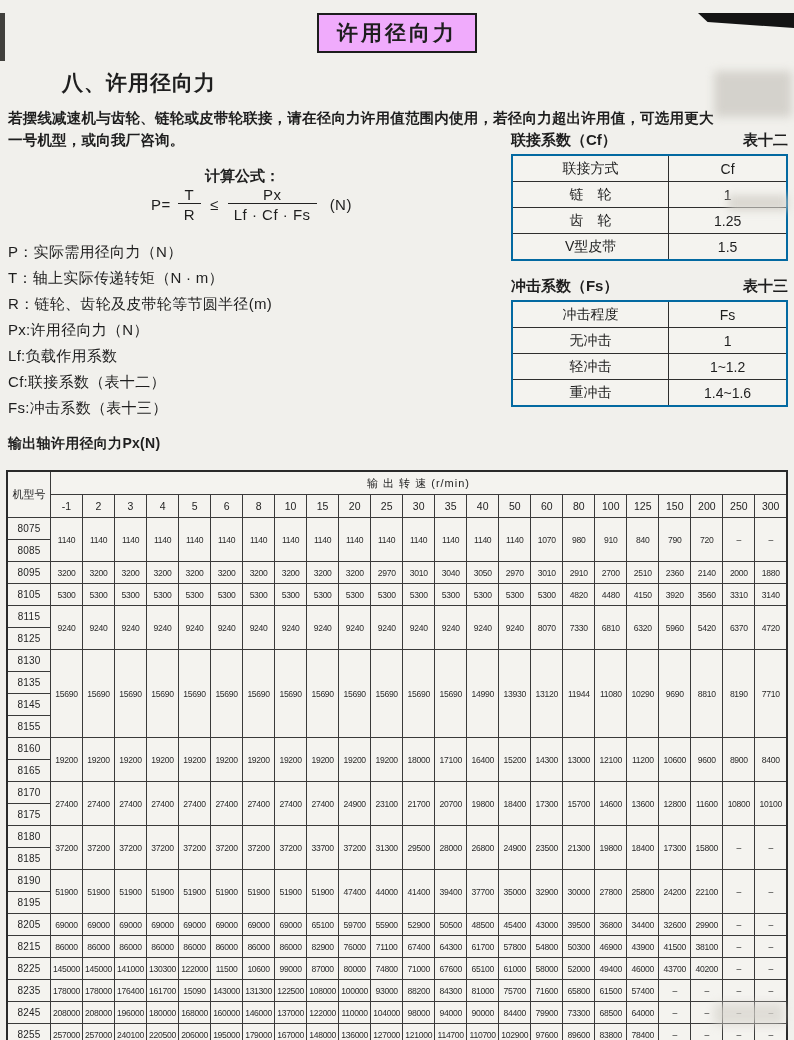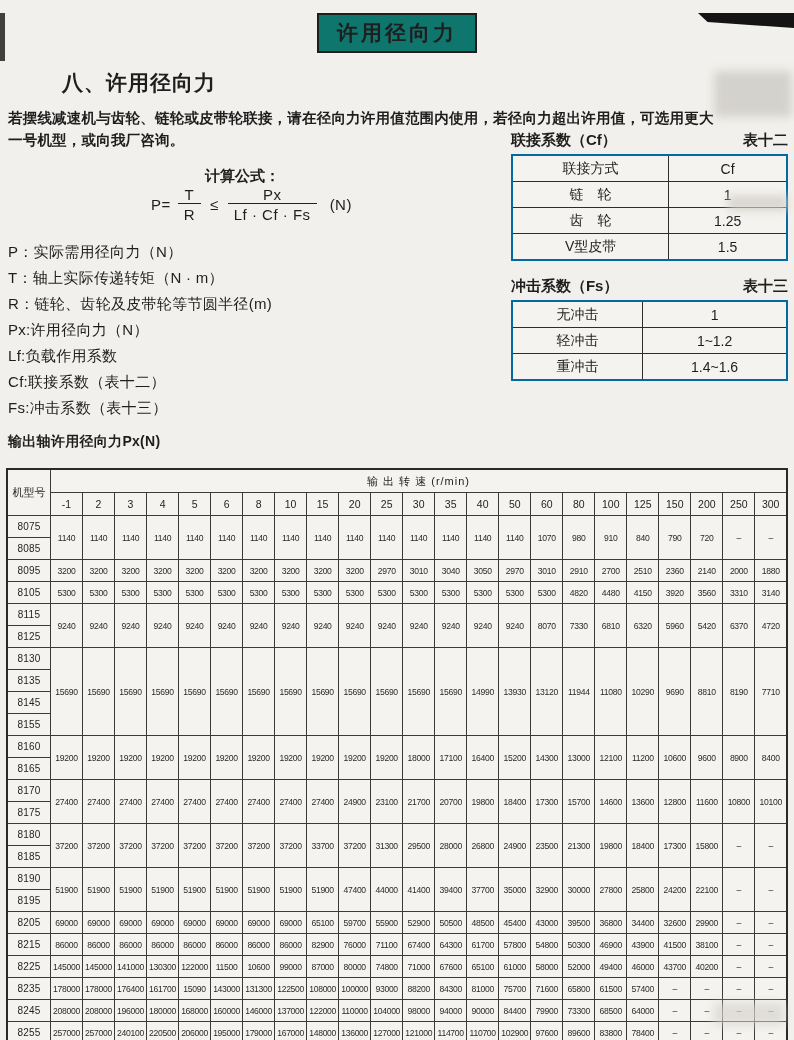--- a/index.html
+++ b/index.html
@@ -19,21 +19,21 @@
   .art-corner{right:0;top:0;width:96px;height:15px;background:#141414;clip-path:polygon(0 0,100% 0,100% 100%,10% 60%);}
   .art-smudge1{right:2px;top:58px;width:78px;height:46px;background:#c9c6bf;filter:blur(5px);opacity:.7;}
   .art-smudge2{right:6px;top:182px;width:60px;height:16px;background:#d4d1ca;filter:blur(4px);opacity:.8;}
   .art-smudge3{right:10px;bottom:28px;width:70px;height:22px;background:#d7d4cd;filter:blur(5px);opacity:.7;}
 
   .boxed-title{
     margin:13px auto 0;width:fit-content;
     border:2px solid #1d1d1d;
     padding:4px 18px;
     font-size:21px;font-weight:bold;letter-spacing:3px;
-    background:#0f766e;
+    background:#f0abfc;
   }
   .section-heading{
     margin:16px 0 0 62px;
     font-size:21px;font-weight:bold;letter-spacing:1px;
   }
   .intro{margin:10px 6px 0 8px;font-size:14.5px;font-weight:600;line-height:22px;letter-spacing:.2px;}
 
   .content-row{display:flex;margin:0 6px 0 8px;}
   .left-col{width:492px;}
   .right-col{width:280px;margin-left:16px;margin-top:2px;}
@@ -153,20 +153,24 @@
         </table>
       </div>
 
       <div class="mini-table-block">
         <div class="mini-title-row">
           <span>冲击系数（Fs）</span>
           <span>表十三</span>
         </div>
         <table class="mini">
           <tbody>
+            <tr>
+              <th class="c1">冲击程度</th>
+              <th>Fs</th>
+            </tr>
             <tr>
               <td>无冲击</td>
               <td>1</td>
             </tr>
             <tr>
               <td>轻冲击</td>
               <td>1~1.2</td>
             </tr>
             <tr>
               <td>重冲击</td>

